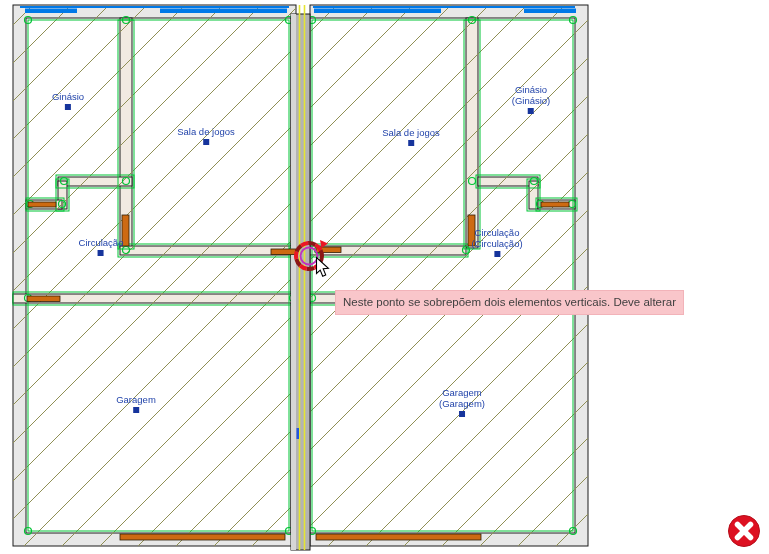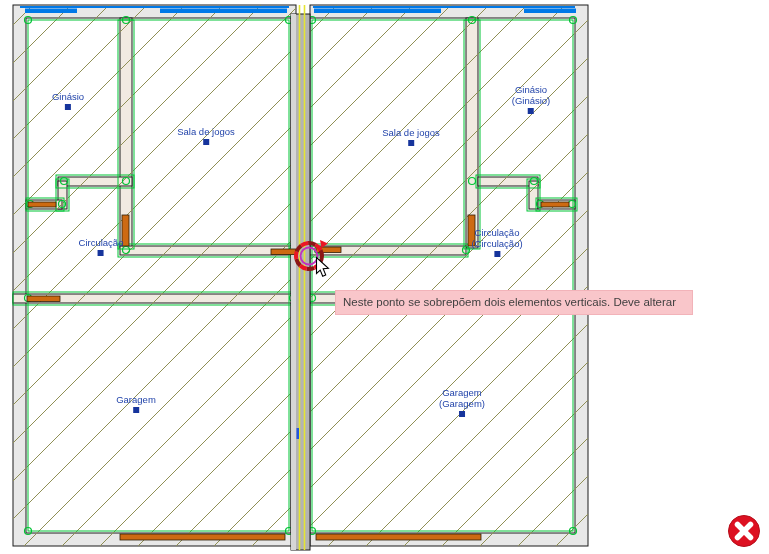--- a/index.html
+++ b/index.html
@@ -1,21 +1,21 @@
 <!DOCTYPE html>
 <html><head>
 <meta charset="utf-8">
 <style>
   html,body{margin:0;padding:0;}
   body{width:769px;height:554px;background:#ffffff;font-family:"Liberation Sans",sans-serif;overflow:hidden;}
   #stage{position:relative;width:769px;height:413px;background:#ffffff;}
   #plan-svg{position:absolute;left:0;top:0;}
   .room-label{position:absolute;transform:translateX(-50%);text-align:center;color:#2244aa;font-size:9.5px;line-height:11px;white-space:nowrap;font-family:"Liberation Sans",sans-serif;}
   .room-label .marker{width:6px;height:6px;background:#16349c;margin:2px auto 0 auto;}
-  #warning-tooltip{position:absolute;left:335px;top:290px;background:#f9c6ca;border:1px solid #f2b3b9;color:#3f3f3f;font-size:11.5px;line-height:16px;padding:3px 16px 4px 7px;white-space:nowrap;width:fit-content;}
+  #warning-tooltip{position:absolute;left:335px;top:290px;background:#f9c6ca;border:1px solid #f2b3b9;color:#3f3f3f;font-size:11.5px;line-height:16px;padding:3px 7px 4px 7px;white-space:nowrap;width:fit-content;}
   #error-badge{position:absolute;left:727px;top:514px;width:34px;height:34px;cursor:pointer;}
 </style>
 </head>
 <body>
 
 <div id="stage">
 
   <svg id="plan-svg" width="769" height="554" viewBox="0 0 769 554">
     <defs>
       <pattern id="hatch" patternUnits="userSpaceOnUse" width="38" height="38">

